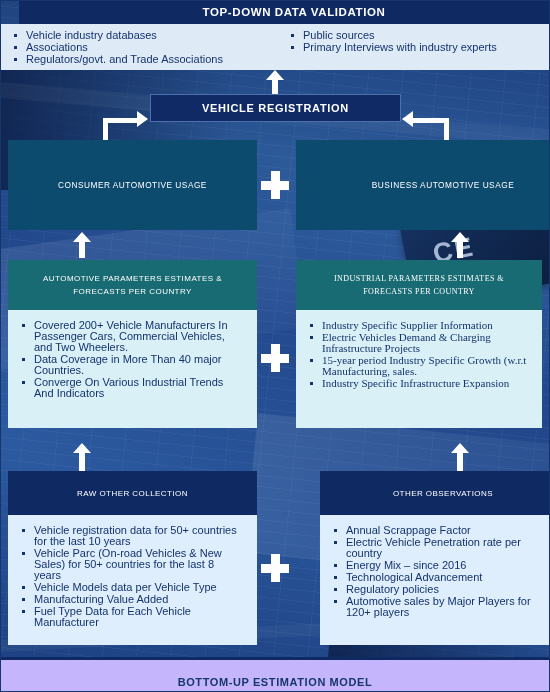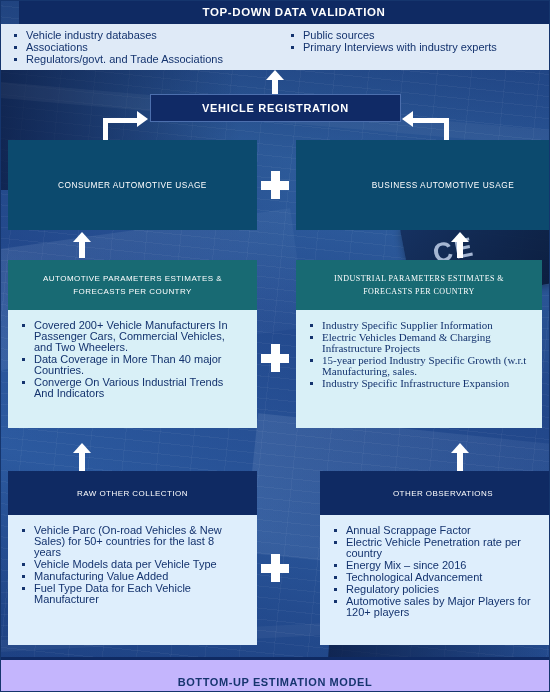--- a/index.html
+++ b/index.html
@@ -396,20 +396,21 @@
   </div>
   <div class="arrow-up" style="left:451px;top:443px;height:28px;">
     <div class="shaft" style="height:20px;"></div>
     <div class="head"></div>
   </div>
 
   <div class="card" style="left:8px;top:471px;width:249px;">
     <div class="card-head navy" style="height:44px;">RAW OTHER COLLECTION</div>
     <div class="card-body lighter" style="height:130px;">
       <ul class="bul">
+        <li>Vehicle registration data for 50+ countries for the last 10 years</li>
         <li>Vehicle Parc (On-road Vehicles &amp; New Sales) for 50+ countries for the last 8 years</li>
         <li>Vehicle Models data per Vehicle Type</li>
         <li>Manufacturing Value Added</li>
         <li>Fuel Type Data for Each Vehicle Manufacturer</li>
       </ul>
     </div>
   </div>
 
   <div class="card" style="left:296px;top:471px;width:246px;margin-left:24px;">
     <div class="card-head navy" style="height:44px;">OTHER OBSERVATIONS</div>

